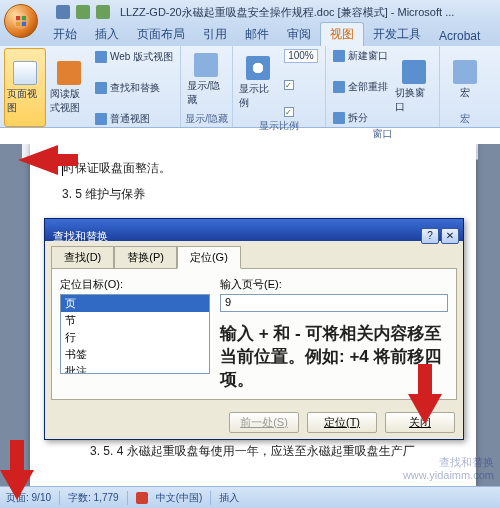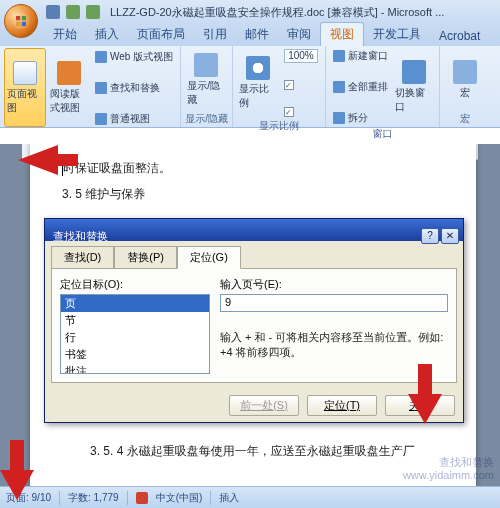--- a/index.html
+++ b/index.html
@@ -1,19 +1,19 @@
 <!DOCTYPE html>
 <html><head>
 <meta charset="utf-8">
 <style>
   * { box-sizing: border-box; margin: 0; padding: 0; font-family: "Microsoft YaHei", SimSun, Arial, sans-serif; }
   body { width: 500px; height: 508px; background: #fff; overflow: hidden; position: relative; }
 
   
-  .titlebar { height: 24px; background: linear-gradient(#dbe8f7,#c8dbf2); display:flex; align-items:center; font-size:11px; color:#2a3a55; padding-left:2px; }
+  .titlebar { height: 24px; background: linear-gradient(#dbe8f7,#c8dbf2); display:flex; align-items:center; font-size:11px; color:#2a3a55; padding-left:12px; }
   .office-btn { width:34px; height:34px; border-radius:50%; background: radial-gradient(circle at 30% 30%, #ffd89a, #e07820 60%, #8a3a05); position:absolute; left:4px; top:4px; border:1px solid #a85a10; z-index:5; display:flex; align-items:center; justify-content:center; }
   .office-btn svg { width:20px; height:20px; }
   .qat { margin-left:44px; display:flex; gap:6px; align-items:center; }
   .qat-icon { width:14px; height:14px; background:#5a7fb3; border-radius:2px; }
   .title-text { margin-left:10px; white-space:nowrap; overflow:hidden; }
 
   
   .tabs { height:22px; background: linear-gradient(#c8dbf2,#bfd4ee); display:flex; align-items:flex-end; padding-left:44px; font-size:12px; color:#2a4a80; }
   .tab { padding:3px 9px; cursor:pointer; }
   .tab.active { background:#e9f1fb; border:1px solid #9ab7dd; border-bottom:none; border-radius:3px 3px 0 0; color:#d06a10; }
@@ -52,21 +52,21 @@
   .dlg-tabs { display:flex; padding:4px 6px 0 6px; gap:0; }
   .dlg-tab { padding:3px 12px; border:1px solid #aca899; background:#ece9d8; font-size:11px; position:relative; top:1px; }
   .dlg-tab.active { background:#fcfcfa; border-bottom:1px solid #fcfcfa; z-index:2; }
   .dlg-body { border:1px solid #aca899; margin:0 6px 6px 6px; background:#fcfcfa; padding:8px; }
   .dlg-row { display:flex; gap:10px; }
   .dlg-col { flex:1; display:flex; flex-direction:column; gap:2px; }
   .listbox { border:1px solid #7f9db9; background:#fff; height:80px; overflow:auto; font-size:11px; }
   .listbox div { padding:1px 4px; }
   .listbox div.sel { background:#316ac5; color:#fff; }
   .txt { border:1px solid #7f9db9; background:#fff; height:18px; padding:1px 4px; font-size:11px; }
-  .hint { font-size:11px; color:#222; margin-top:16px; }
+  .hint { font-size:17px; color:#222; margin-top:8px;font-weight:bold; }
   .dlg-foot { display:flex; justify-content:flex-end; gap:8px; padding:6px 8px; }
   .btn { min-width:70px; height:21px; border:1px solid #aca899; background:linear-gradient(#fff,#ece9d8); font-size:11px; border-radius:2px;text-decoration:underline; }
   .btn[disabled] { color:#999; }
 
   
   .arrow { position:absolute; z-index:20; }
   .arrow svg { display:block; }
 
   
   .status { position:absolute; bottom:0; left:0; right:0; height:22px; background:linear-gradient(#d6e5f7,#bcd4f0); border-top:1px solid #9ab7dd; display:flex; align-items:center; font-size:10px; color:#2a4a80; gap:8px; padding:0 6px; }

